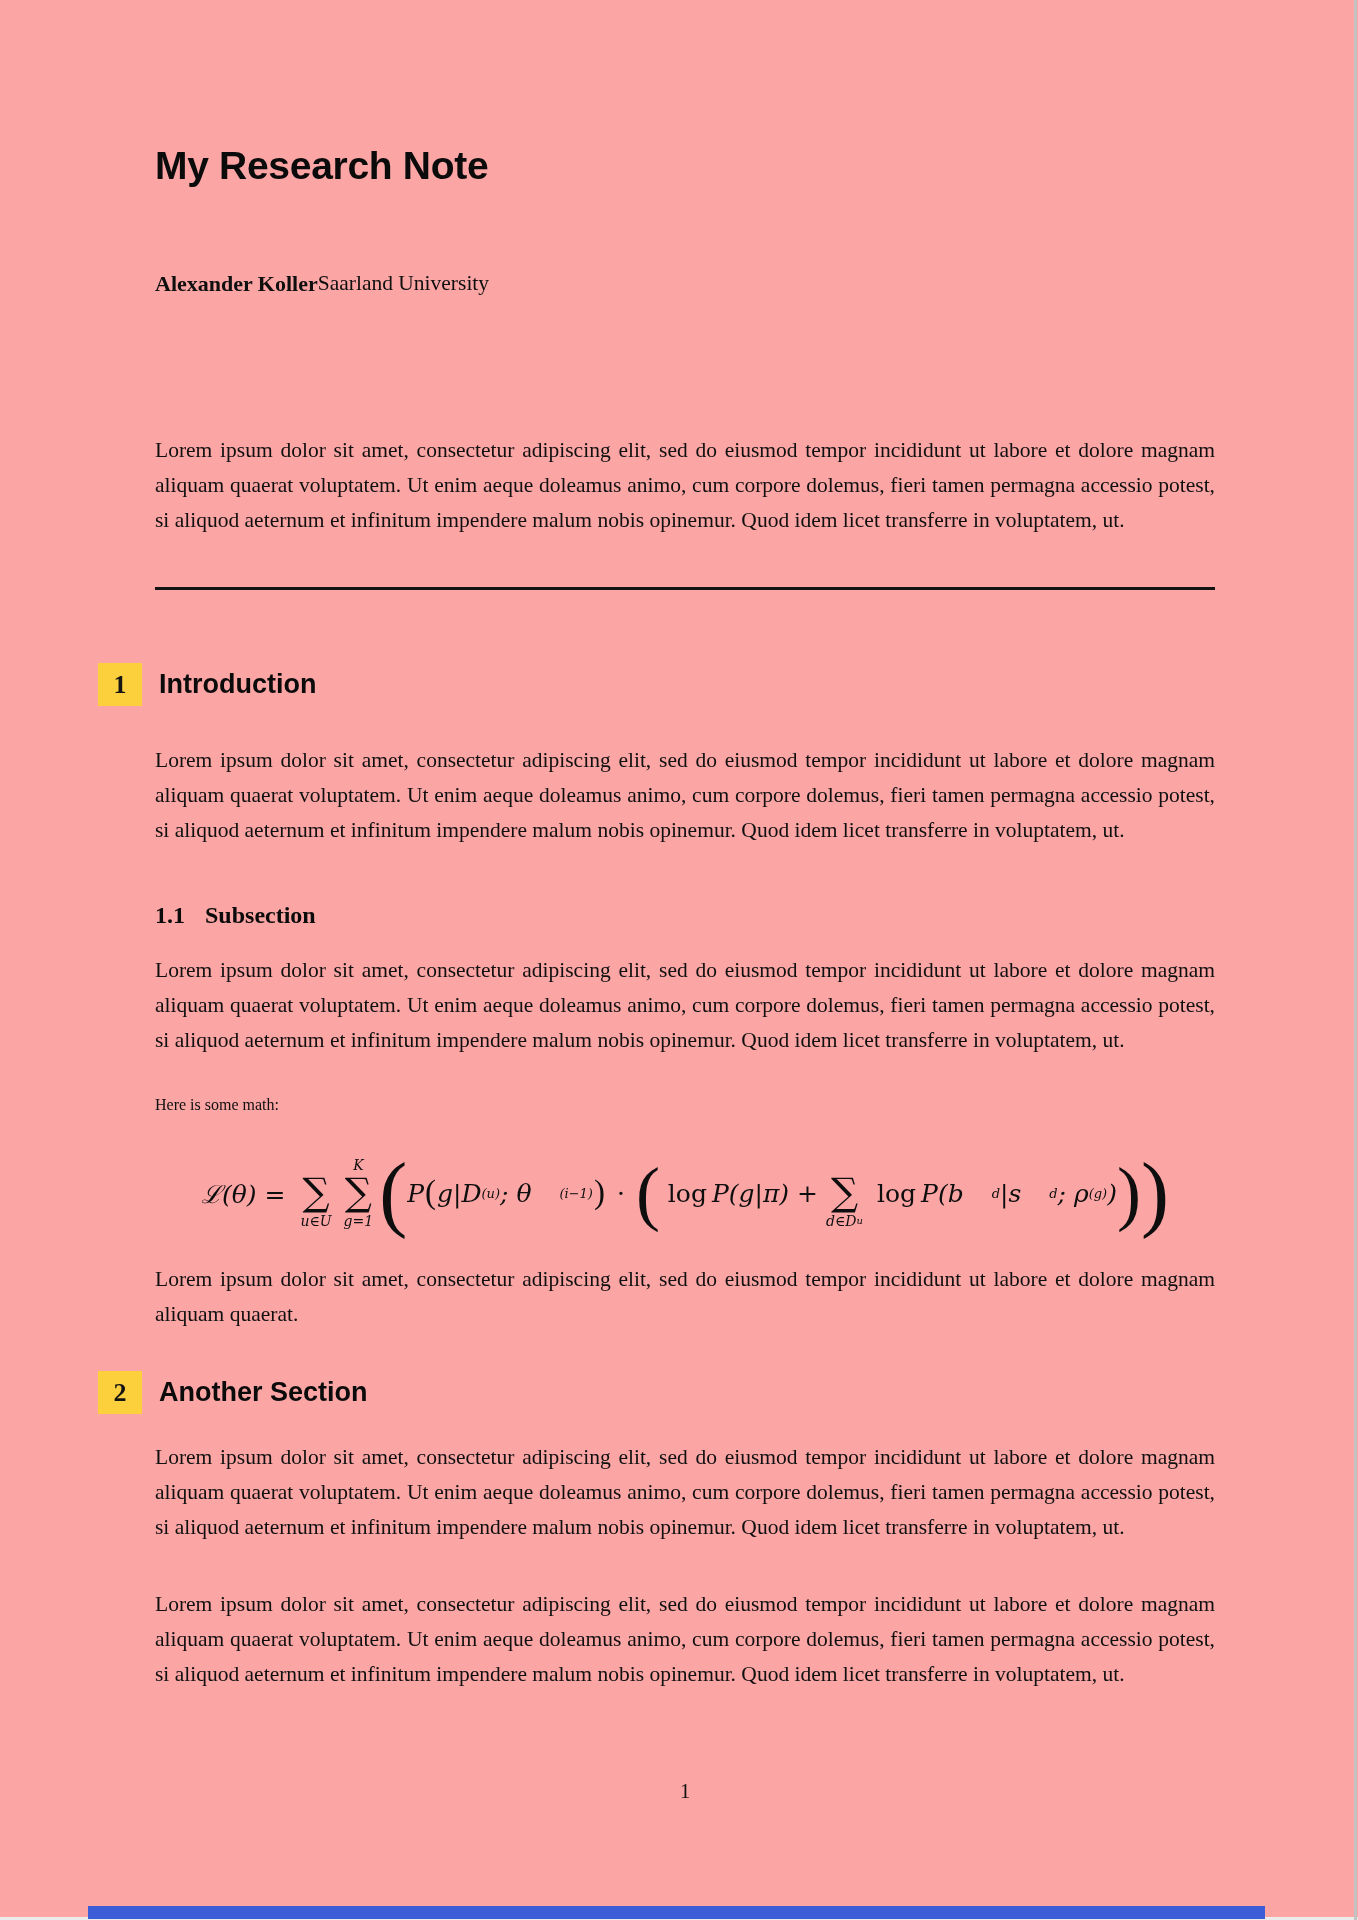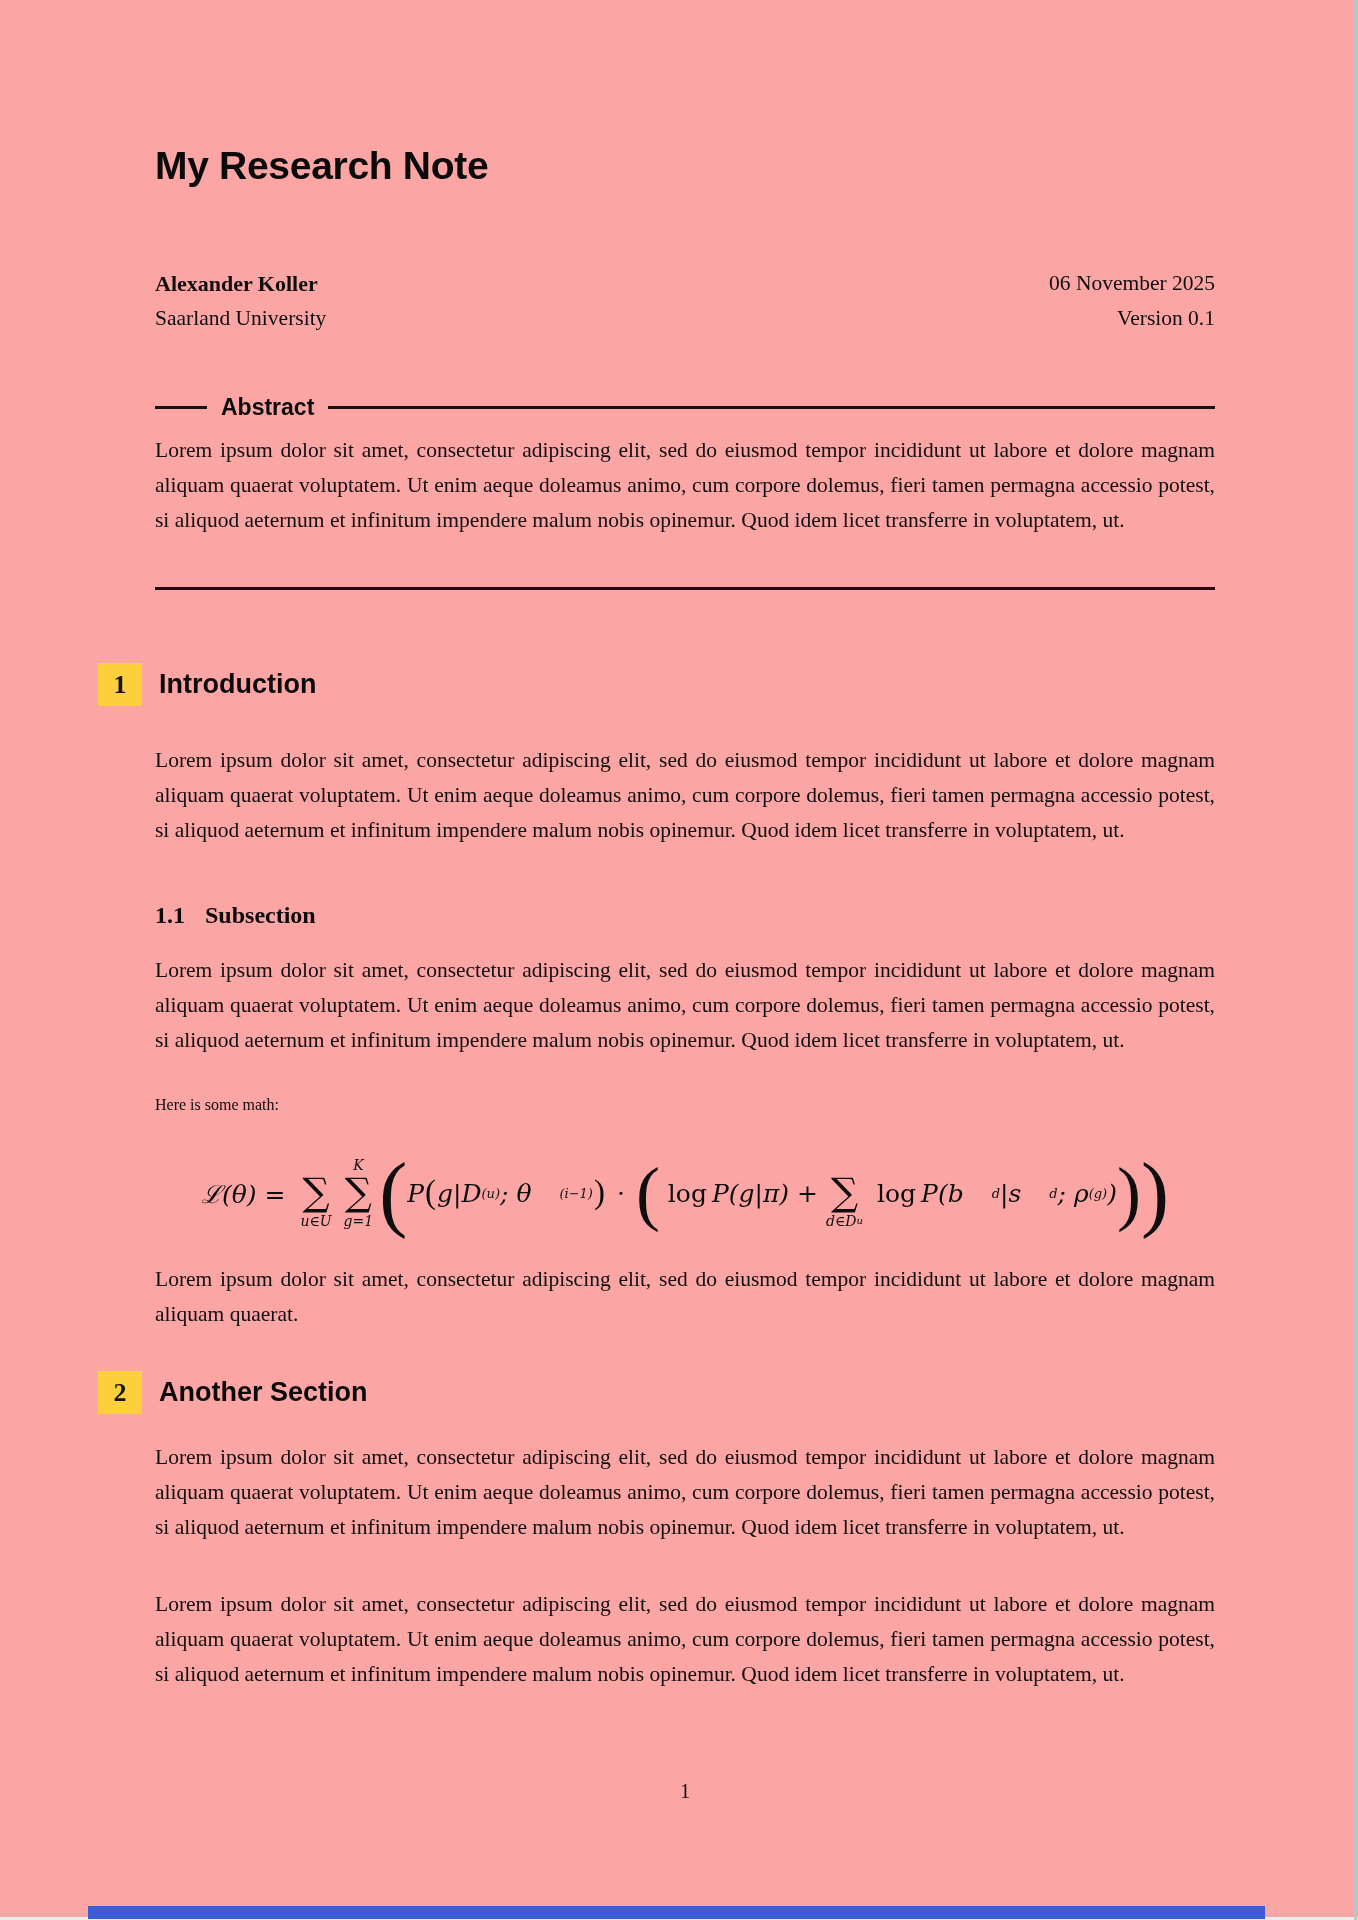--- a/index.html
+++ b/index.html
@@ -8,21 +8,21 @@
     overflow:hidden; font-family:"Liberation Serif", serif; color:#0f0f0f;
   }
   .abs { position:absolute; }
 
   
   .doc-title {
     left:155px; top:144px; font-family:"Liberation Sans", sans-serif;
     font-weight:bold; font-size:39px; letter-spacing:-0.3px; color:#0b0b0b;
   }
   .byline { left:155px; top:266px; width:1060px; display:flex; justify-content:space-between; }
-  .byline .col { display:flex; flex-direction:column; line-height:35px; font-size:21.5px; }
+  .byline .col { display:flex; flex-direction:row; line-height:35px; font-size:21.5px; }
   .byline .col.right { text-align:right; }
   .author-name { font-weight:bold; font-size:22px; }
 
   
   .abstract-head { left:155px; top:394px; width:1060px; display:flex; align-items:center; gap:14px; }
   .rule-short { width:52px; height:2.5px; background:#131313; }
   .rule-long { flex:1; height:2.5px; background:#131313; }
   .abstract-label { font-family:"Liberation Sans", sans-serif; font-weight:bold; font-size:23px; color:#0b0b0b; }
   .abstract-body {
     left:155px; top:433px; width:1060px; font-size:21.5px; line-height:35px;
@@ -76,31 +76,22 @@
 
 <div class="page">
 
   <div class="abs doc-title">My Research Note</div>
 
   <div class="abs byline">
     <div class="col">
       <span class="author-name">Alexander Koller</span>
       <span>Saarland University</span>
     </div>
-    <div class="col right">
-      <span>06 November 2025</span>
-      <span>Version 0.1</span>
-    </div>
   </div>
 
-  <div class="abs abstract-head">
-    <span class="rule-short"></span>
-    <span class="abstract-label">Abstract</span>
-    <span class="rule-long"></span>
-  </div>
 
   <div class="abs abstract-body">Lorem ipsum dolor sit amet, consectetur adipiscing elit, sed do eiusmod tempor incididunt ut labore et dolore magnam aliquam quaerat voluptatem. Ut enim aeque doleamus animo, cum corpore dolemus, fieri tamen permagna accessio potest, si aliquod aeternum et infinitum impendere malum nobis opinemur. Quod idem licet transferre in voluptatem, ut.</div>
 
   <div class="abs abstract-divider"></div>
 
   <div class="abs section-head" style="top:663px;">
     <span class="secnum">1</span>
     <span class="sectitle">Introduction</span>
   </div>
 

